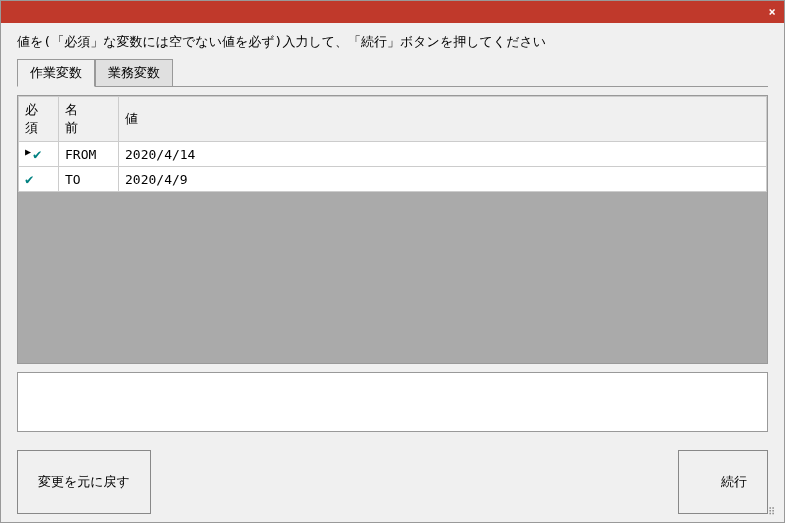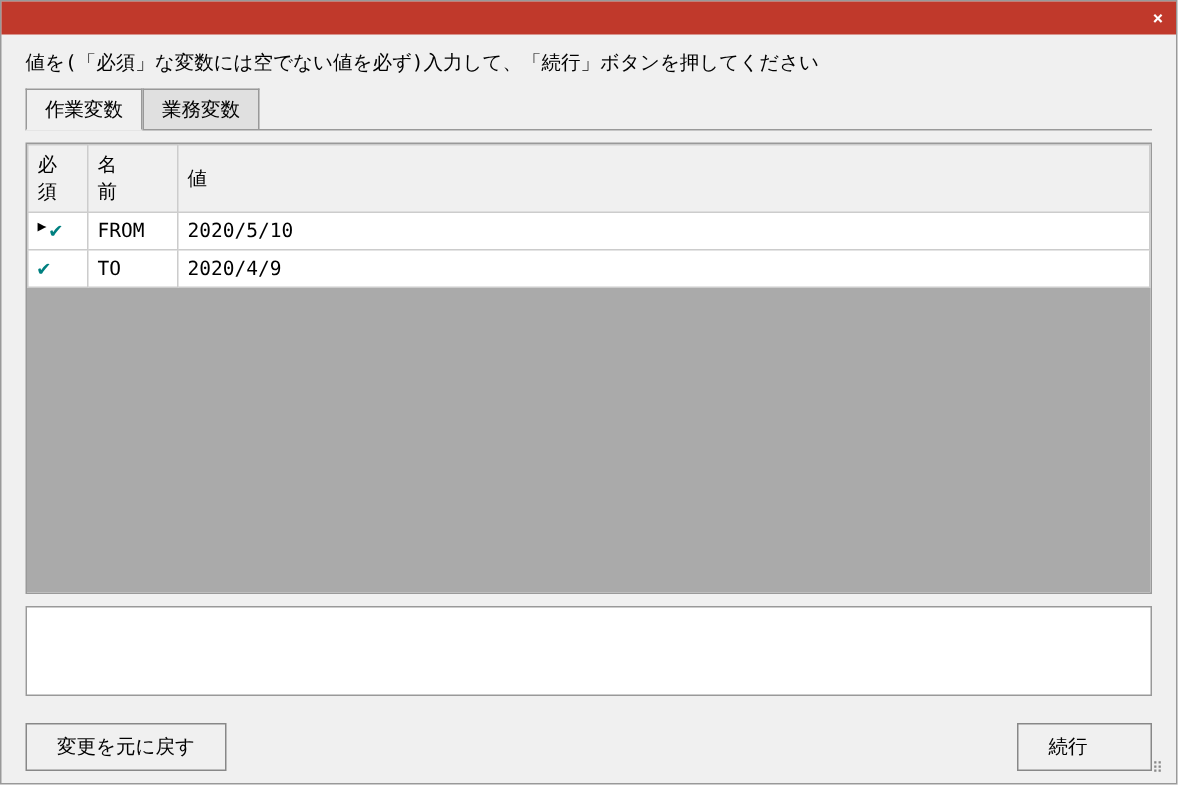--- a/index.html
+++ b/index.html
@@ -146,28 +146,28 @@
     }
 
     .bottom-buttons {
       display: flex;
       justify-content: space-between;
       padding: 8px 16px;
       align-items: center;
     }
 
     .btn {
-      padding: 6px 20px;
+      padding: 22px 20px;
       background: #f0f0f0;
       border: 1px solid #888;
       cursor: pointer;
       font-size: 13px;
       color: #000;
       min-width: 90px;
-      text-align: left;
+      text-align: right;
     }
 
     .btn-group {
       display: flex;
       gap: 8px;
     }
 
     .resize-handle {
       position: absolute;
       bottom: 4px;
@@ -214,21 +214,21 @@
             <th class="col-value">値</th>
           </tr>
         </thead>
         <tbody>
           <tr>
             <td>
               <span style="float:left; margin-right:2px; font-size:10px;">▶</span>
               <span class="check-icon">✔</span>
             </td>
             <td>FROM</td>
-            <td>2020/5/10</td>
+            <td>2020/4/14</td>
           </tr>
           <tr>
             <td>
               <span class="check-icon">✔</span>
             </td>
             <td>TO</td>
             <td>2020/4/9</td>
           </tr>
         </tbody>
       </table>

